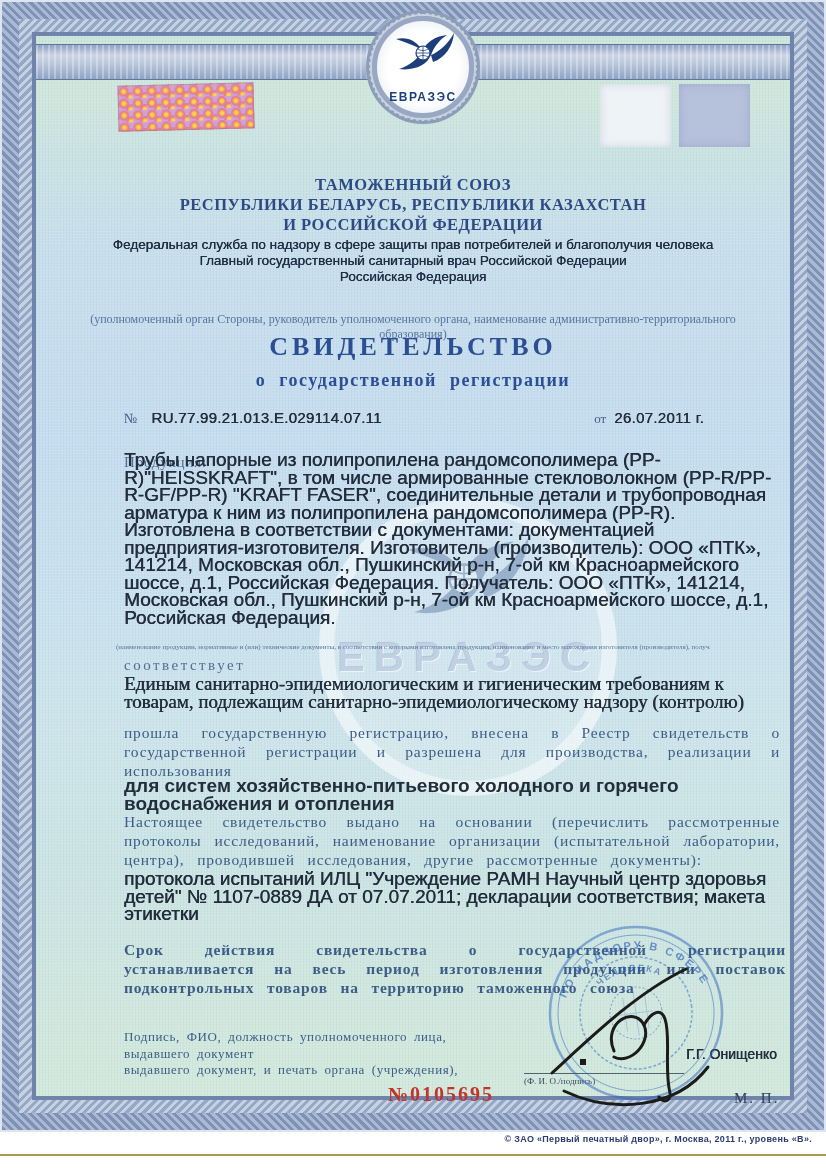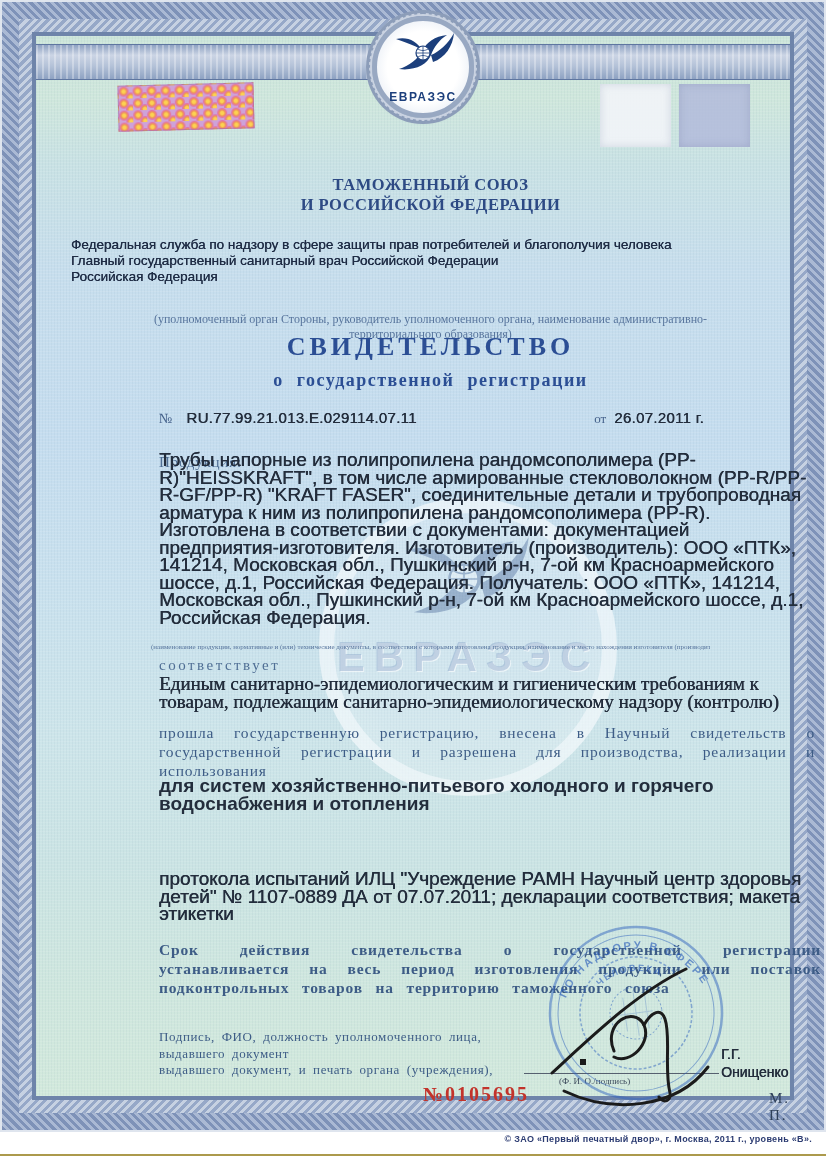--- a/index.html
+++ b/index.html
@@ -17,21 +17,21 @@
       background:
         repeating-linear-gradient(0deg,rgba(255,255,255,.10) 0 1px,transparent 1px 3px),
         repeating-linear-gradient(90deg,rgba(110,140,165,.07) 0 1px,transparent 1px 3px),
         linear-gradient(180deg,#cce5da 0%,#cfe7dc 6%,#c9e2e4 12%,#c7deed 22%,#c5ddef 38%,
                         #c9e1ee 52%,#cde5ea 66%,#cbe4e4 78%,#cfe7de 90%,#d2e9dc 100%);}
   .top-band{position:absolute;left:0;right:0;top:8px;height:34px;
       background:
         repeating-linear-gradient(90deg,rgba(255,255,255,.3) 0 2px,transparent 2px 6px),
         linear-gradient(180deg,#8ea2c2,#ccd5e5 30%,#b4c2d8 62%,#8ea2c2);
       border-top:1px solid #5f76a0;border-bottom:1px solid #5f76a0;}
-  .abs{position:absolute;z-index:3;padding-left:35px;}
+  .abs{position:absolute;z-index:3;}
   
   .medallion{position:absolute;left:372px;top:16px;width:92px;height:92px;border-radius:50%;
       z-index:6;background:radial-gradient(circle,#ffffff 0 55%,#eef2f8 75%,#d9e1ec 100%);
       border:5px solid #98a8c2;
       box-shadow:0 0 0 3px #c9d2e1,0 0 0 6px #8c9db9,0 2px 5px rgba(20,40,80,.35);
       outline:3px dotted #8c9db9;outline-offset:2px;}
   .medallion svg{position:absolute;left:10px;top:8px;}
   .medallion-label{position:absolute;left:0;right:0;bottom:9px;text-align:center;
       font-family:"Liberation Sans",sans-serif;font-weight:700;font-size:12px;
       letter-spacing:1.5px;color:#1c3f7c;}
@@ -52,21 +52,21 @@
       z-index:1;border:15px solid rgba(248,251,253,.55);
       background:radial-gradient(circle,rgba(237,244,251,.20) 55%,rgba(255,255,255,.30));}
   .watermark svg{position:absolute;left:55px;top:16px;opacity:.30;}
   .wm-text{position:absolute;left:-18px;right:-18px;top:120px;text-align:center;
       font-family:"Liberation Sans",sans-serif;font-weight:700;font-size:42px;
       letter-spacing:9px;color:rgba(124,154,196,.40);
       text-shadow:1px 1px 0 rgba(255,255,255,.6);}
   
   .hdr-union{left:0;right:0;top:139px;text-align:center;font-weight:700;font-size:16.5px;
       line-height:20px;color:#2d4a84;letter-spacing:.5px;}
-  .hdr-auth{left:0;right:0;top:201px;text-align:left;font-family:"Liberation Sans",sans-serif;
+  .hdr-auth{left:0;right:0;top:201px;text-align:center;font-family:"Liberation Sans",sans-serif;
       font-size:13.5px;line-height:16px;color:#1f2c45;text-shadow:.3px 0 0 currentColor;}
   .hdr-caption{left:40px;right:40px;top:276px;text-align:center;font-size:12px;color:#57749c;}
   .title-main{left:0;right:0;top:296px;text-align:center;font-weight:700;font-size:26px;
       letter-spacing:4px;color:#2b4e94;}
   .title-sub{left:0;right:0;top:334px;text-align:center;font-weight:700;font-size:18px;
       letter-spacing:1.5px;word-spacing:7px;color:#2b4e94;}
   
   .num-row{left:88px;right:86px;top:364px;display:flex;align-items:baseline;}
   .no-label{font-size:14px;color:#44608a;}
   .no-value{margin-left:14px;}
@@ -117,20 +117,21 @@
 
       <div class="watermark">
         <svg width="150" height="100" viewBox="0 0 72 48">
           <use href="#eurasec-bird"></use>
         </svg>
         <div class="wm-text">ЕВРАЗЭС</div>
       </div>
 
       <div class="abs hdr-union">
         <div>ТАМОЖЕННЫЙ СОЮЗ</div>
+        <div>РЕСПУБЛИКИ БЕЛАРУСЬ, РЕСПУБЛИКИ КАЗАХСТАН</div>
         <div>И РОССИЙСКОЙ ФЕДЕРАЦИИ</div>
       </div>
       <div class="abs hdr-auth">
         <div>Федеральная служба по надзору в сфере защиты прав потребителей и благополучия человека</div>
         <div>Главный государственный санитарный врач Российской Федерации</div>
         <div>Российская Федерация</div>
       </div>
       <div class="abs hdr-caption">(уполномоченный орган Стороны, руководитель уполномоченного органа, наименование административно-территориального образования)</div>
 
       <div class="abs title-main">СВИДЕТЕЛЬСТВО</div>
@@ -143,23 +144,24 @@
         <span class="sans-fill">26.07.2011 г.</span>
       </div>
 
       <div class="abs serif-lbl product-label">Продукция:</div>
       <div class="abs sans-fill product-text">Трубы напорные из полипропилена рандомсополимера (PP-R)"HEISSKRAFT", в том числе армированные стекловолокном (PP-R/PP-R-GF/PP-R) "KRAFT FASER", соединительные детали и трубопроводная арматура к ним из полипропилена рандомсополимера (PP-R). Изготовлена в соответствии с документами: документацией предприятия-изготовителя. Изготовитель (производитель): ООО «ПТК», 141214, Московская обл., Пушкинский р-н, 7-ой км Красноармейского шоссе, д.1, Российская Федерация. Получатель: ООО «ПТК», 141214, Московская обл., Пушкинский р-н, 7-ой км Красноармейского шоссе, д.1, Российская Федерация.</div>
       <div class="abs caption2">(наименование продукции, нормативные и (или) технические документы, в соответствии с которыми изготовлена продукция, наименование и место нахождения изготовителя (производителя), получателя)</div>
 
       <div class="abs serif-lbl compl-label">соответствует</div>
       <div class="abs sans-fill compl-text">Единым санитарно-эпидемиологическим и гигиеническим требованиям к товарам, подлежащим санитарно-эпидемиологическому надзору (контролю)</div>
 
-      <div class="abs serif-tpl reg-statement">прошла государственную регистрацию, внесена в Научный свидетельств о государственной регистрации и разрешена для производства, реализации и использования</div>
+      <div class="abs serif-tpl reg-statement">прошла государственную регистрацию, внесена в Реестр свидетельств о государственной регистрации и разрешена для производства, реализации и использования</div>
       <div class="abs sans-fill reg-usage">для систем хозяйственно-питьевого холодного и горячего водоснабжения и отопления</div>
 
+      <div class="abs serif-tpl basis-statement">Настоящее свидетельство выдано на основании (перечислить рассмотренные протоколы исследований, наименование организации (испытательной лаборатории, центра), проводившей исследования, другие рассмотренные документы):</div>
       <div class="abs sans-fill basis-docs">протокола испытаний ИЛЦ "Учреждение РАМН Научный центр здоровья детей" № 1107-0889 ДА от 07.07.2011; декларации соответствия; макета этикетки</div>
 
       <div class="abs serif-tpl validity">Срок действия свидетельства о государственной регистрации устанавливается на весь период изготовления продукции или поставок подконтрольных товаров на территорию таможенного союза</div>
 
       <div class="abs sig-caption">
         <div>Подпись, ФИО, должность уполномоченного лица,</div>
         <div>выдавшего документ</div>
         <div>выдавшего документ, и печать органа (учреждения),</div>
       </div>
       <div class="abs sig-line"></div>

